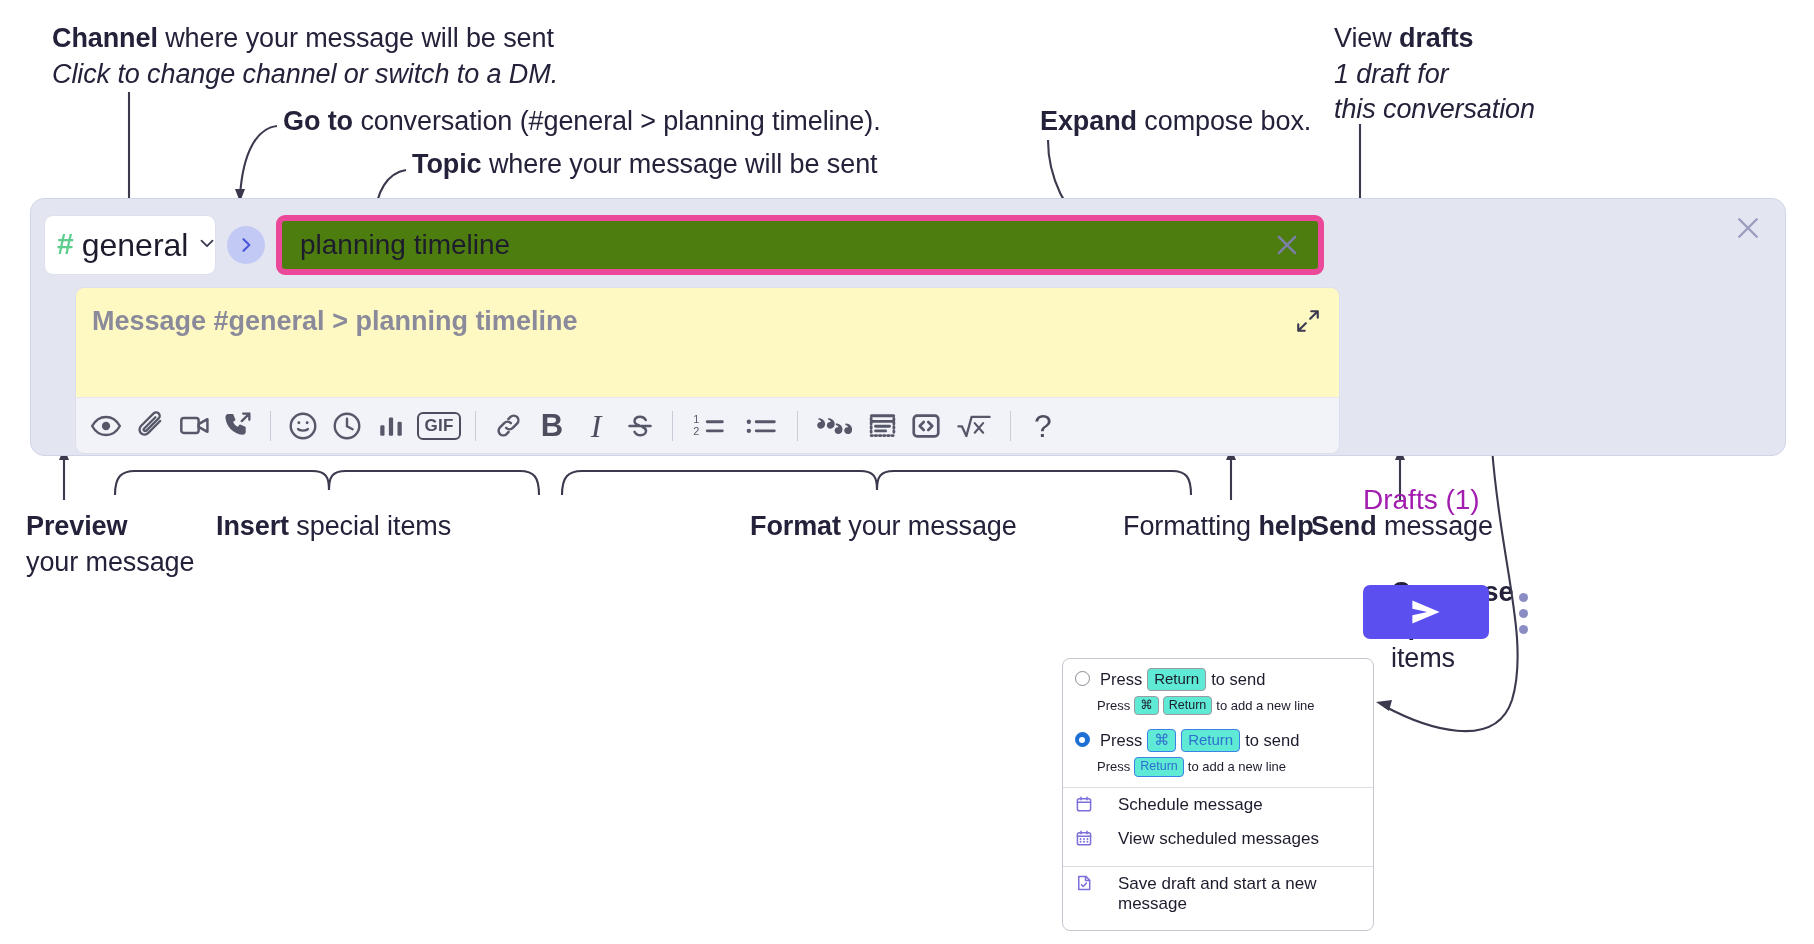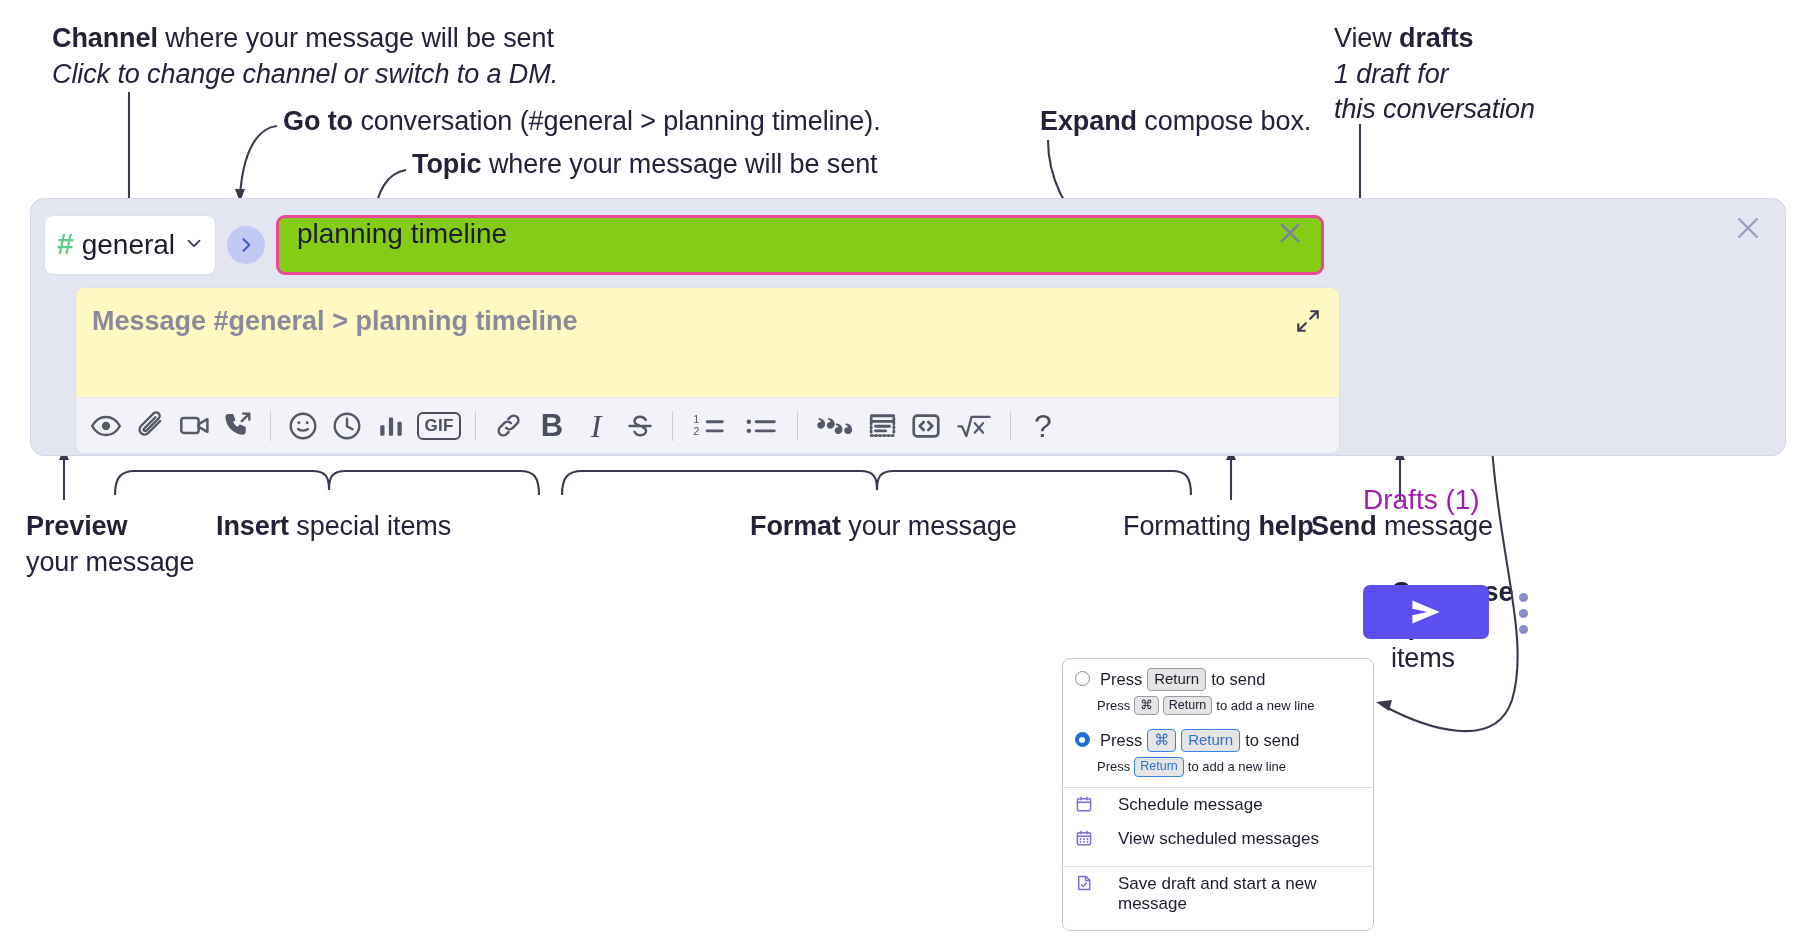--- a/index.html
+++ b/index.html
@@ -37,30 +37,30 @@
     box-sizing:border-box;
   }
   
   #channel-row{position:absolute;left:13px;top:16px;height:60px;display:flex;align-items:center;}
   #channel-pill{
     width:172px;height:60px;background:#ffffff;border:1px solid #dcdfee;
     border-radius:9px;display:flex;align-items:center;gap:8px;
     padding:0 12px;box-sizing:border-box;
   }
   .hash{color:#5ece8e;font-size:30px;font-weight:700;line-height:1;transform:translateY(-1px);}
-  #channel-name{font-size:28px;color:#1d1c2d;}
+  #channel-name{font-size:32px;color:#1d1c2d;}
   .chev{margin-left:auto;color:#3d3b52;}
   #goto-btn{
     width:38px;height:38px;border-radius:19px;background:#c3c9f5;
     display:flex;align-items:center;justify-content:center;margin:0 11px;
     color:#4a57d8;
   }
   #topic-field{
-    width:1048px;height:60px;background:#84cc16;border:3px solid #ec4899;border-radius:9px;
-    display:flex;align-items:flex-start;padding:0 16px 0 18px;box-sizing:border-box;
+    width:1048px;height:60px;background:#4d7c0f;border:6px solid #ec4899;border-radius:9px;
+    display:flex;align-items:center;padding:0 16px 0 18px;box-sizing:border-box;
   }
   #topic-value{font-size:28px;color:#1d1c2d;flex:1;}
   #topic-clear{color:#7b7fa8;display:flex;align-items:center;}
 
   
   #msg-box{
     position:absolute;left:44px;top:88px;width:1265px;height:110px;
     background:#fef9c3;border:1px solid #dcdfee;border-bottom:none;
     border-radius:9px 9px 0 0;box-sizing:border-box;font-weight:bold;
   }
@@ -121,21 +121,21 @@
   }
   .radio.on{border-color:#1d6fd4;background:#1d6fd4;position:relative;}
   .radio.on::after{
     content:"";position:absolute;left:3.2px;top:3.2px;width:6px;height:6px;border-radius:50%;background:#fff;
   }
   .mtext{margin-left:10px;}
   .ln1{font-size:16.5px;display:flex;align-items:center;gap:5px;flex-wrap:nowrap;}
   .ln2{font-size:13px;display:flex;align-items:center;gap:4px;margin-top:5px;padding-left:22px;}
   .key{
     border:1px solid #9b9ba4;border-radius:4px;padding:1px 6px;
-    font-size:15px;color:#1d1c2d;background:#e5e5e5;line-height:1.25;display:inline-block;
+    font-size:15px;color:#1d1c2d;background:#5eead4;line-height:1.25;display:inline-block;
   }
   .ln2 .key{font-size:12.5px;padding:1px 5px;}
   .key.blue{border-color:#3b82e6;color:#2f6fd0;}
   .msep{height:1px;background:#dcdce2;margin:10px 0 0 0;}
   .mitem{display:flex;gap:25px;padding:7px 12px;font-size:17px;}
   .mitem:first-of-type{padding-top:10px;}
   .mico{width:18px;height:18px;flex:0 0 auto;color:#7b6fdb;}
   .menu-pad{height:9px;}
 </style>
 </head>

